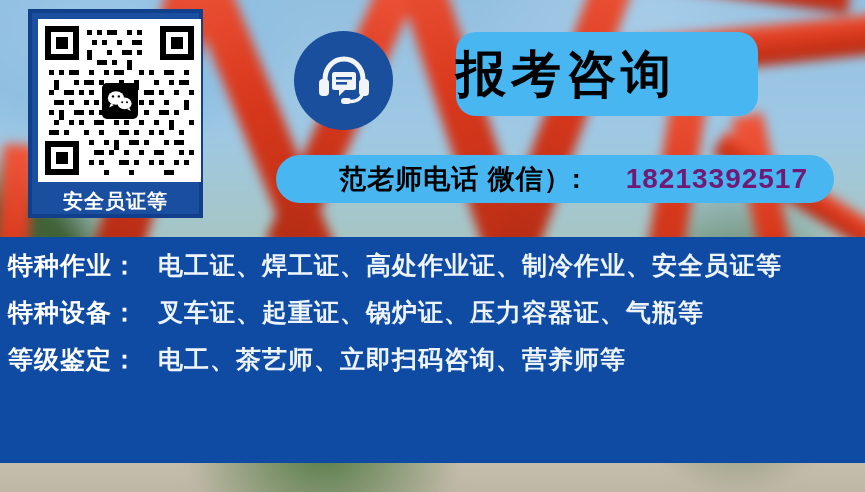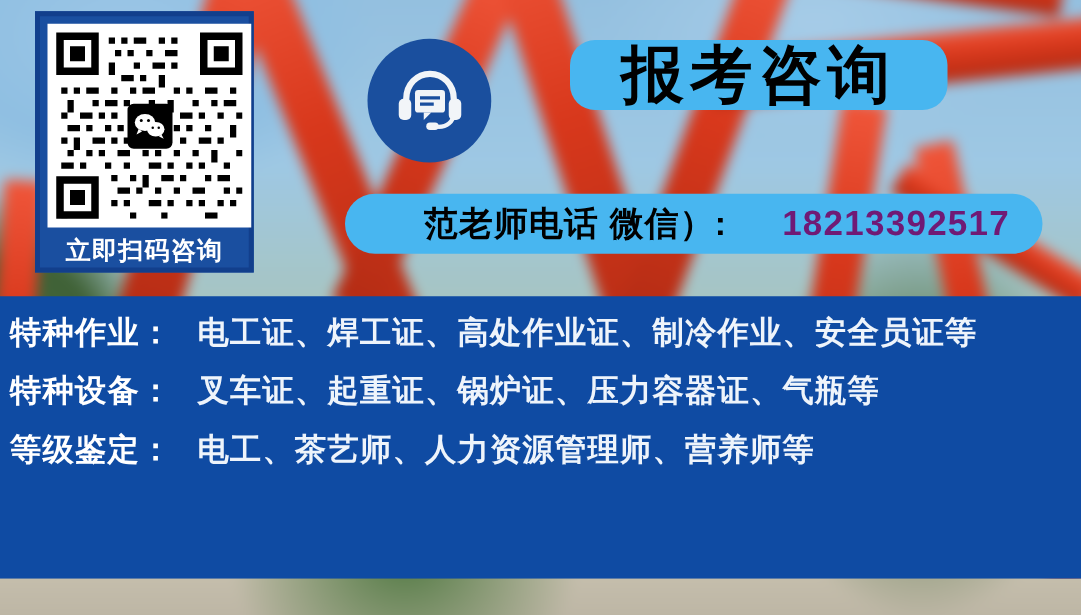--- a/index.html
+++ b/index.html
@@ -128,23 +128,22 @@
   .pill {
     position: absolute;
     background: #48b6f0;
     display: flex;
     align-items: center;
   }
   .pill-title {
     left: 456px;
     top: 32px;
     width: 302px;
-    height: 56px;
+    height: 84px;
     border-radius: 20px;
-    justify-content: center;
   }
   .pill-title span {
     color: #000000;
     font-size: 50px;
     font-weight: bold;
     letter-spacing: 5px;
     line-height: 1;
     white-space: nowrap;
   }
   .pill-phone {
@@ -357,21 +356,21 @@
           <path d="M4 13 L2.2 17.5 L6.6 15.2 Z" fill="#ffffff"></path>
           <circle cx="6" cy="6.4" r="1.2" fill="#000000"></circle>
           <circle cx="11.8" cy="6.4" r="1.2" fill="#000000"></circle>
           <ellipse cx="17.6" cy="13.4" rx="7" ry="5.8" fill="#ffffff"></ellipse>
           <path d="M22 17.4 L24 21 L20.2 19.2 Z" fill="#ffffff"></path>
           <circle cx="15.2" cy="12.2" r="1" fill="#000000"></circle>
           <circle cx="20" cy="12.2" r="1" fill="#000000"></circle>
         </svg>
       </div>
     </div>
-    <div class="qr-caption">立即扫码咨询</div>
+    <div class="qr-caption">安全员证等</div>
   </div>
 
   <div class="headset-circle">
     <svg width="62" height="62" viewBox="0 0 62 62" aria-hidden="true">
       <path d="M12 34 V29 C12 17.5 20.6 9 31 9 C41.4 9 50 17.5 50 29 V34" stroke="#f2f5f8" stroke-width="5" fill="none" stroke-linecap="round"></path>
       <rect x="6" y="29" width="10" height="17" rx="4" fill="#f2f5f8"></rect>
       <rect x="46" y="29" width="10" height="17" rx="4" fill="#f2f5f8"></rect>
       <rect x="19" y="22" width="24" height="18" rx="2.5" fill="#f2f5f8"></rect>
       <path d="M26 40 L26 46 L32 40 Z" fill="#f2f5f8"></path>
       <rect x="23" y="27" width="16" height="2.6" fill="#1a4f9e"></rect>
@@ -397,21 +396,21 @@
       <span class="info-value">电工证、焊工证、高处作业证、制冷作业、安全员证等</span>
     </div>
 
     <div class="info-row">
       <span class="info-label">特种设备：</span>
       <span class="info-value">叉车证、起重证、锅炉证、压力容器证、气瓶等</span>
     </div>
 
     <div class="info-row">
       <span class="info-label">等级鉴定：</span>
-      <span class="info-value">电工、茶艺师、人力资源管理师、营养师等</span>
+      <span class="info-value">电工、茶艺师、立即扫码咨询、营养师等</span>
     </div>
 
     <div class="info-row">
     </div>
 
   </div>
 
   <div class="bottom-strip">
     <div class="photo-bg" style="top:-463px; height:492px;"></div>
   </div>

